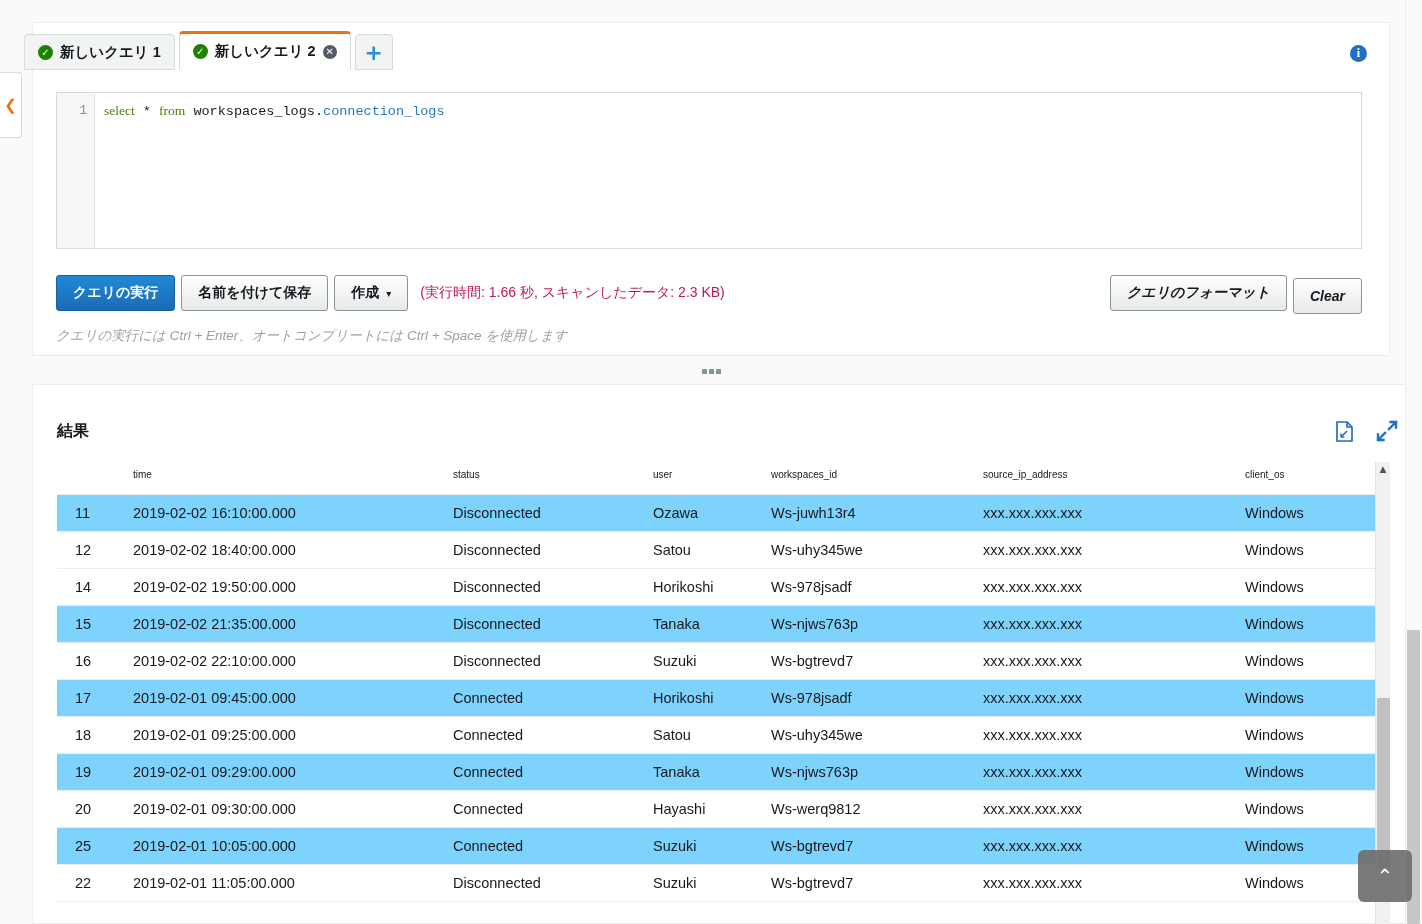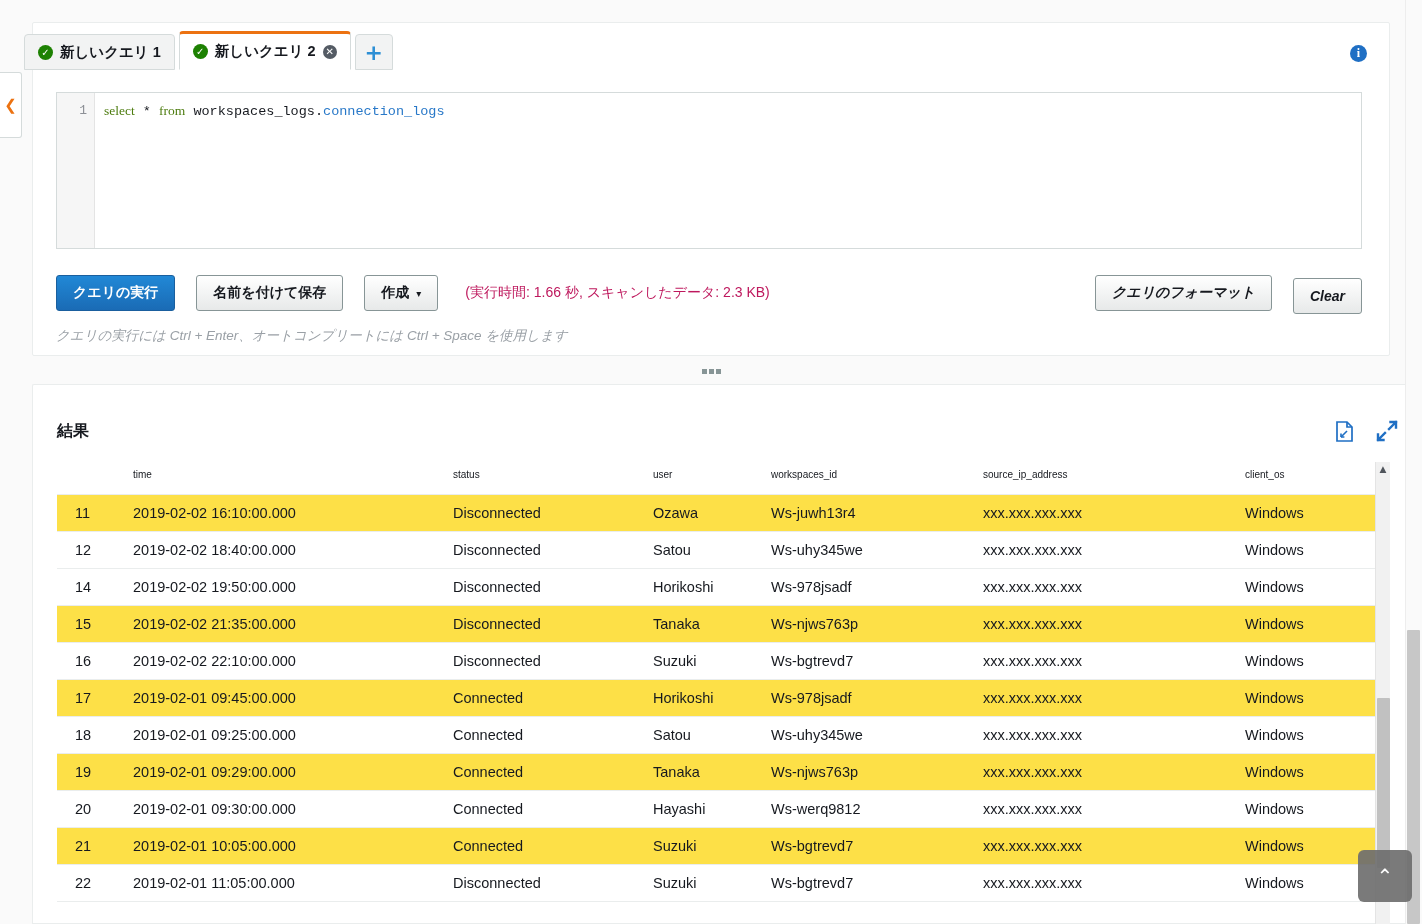--- a/index.html
+++ b/index.html
@@ -170,21 +170,21 @@
     padding: 0 16px;
     border-radius: 3px;
     font-size: 14px;
     font-weight: bold;
     display: flex; align-items: center; justify-content: center;
     cursor: pointer;
     white-space: nowrap;
     border: 1px solid #879596;
     background: linear-gradient(180deg,#fff 0%,#e7e9e9 100%);
     color: #16191f;
-    margin-right: 21px;
+    margin-right: 6px;
   }
   .btn.primary {
     background: linear-gradient(180deg,#2188d6 0%,#1a6bb5 100%);
     border: 1px solid #1a5f9e;
     color: #ffffff;
   }
   .btn .caret-down {
     margin-left: 7px;
     font-size: 10px;
     font-weight: normal;
@@ -274,21 +274,21 @@
     background: #ffffff;
     border-bottom: 1px solid #eaeded;
   }
   table.results td {
     padding: 10px 0;
     color: #16191f;
     border-bottom: 1px solid #eaeded;
     white-space: nowrap;
     overflow: hidden;
   }
-  table.results tr.odd td { background: #fde047; }
+  table.results tr.odd td { background: #7dd3fc; }
   .c-idx { width: 76px; padding-left: 18px !important; color: #16191f; }
   .c-time { width: 320px; }
   .c-status { width: 200px; }
   .c-user { width: 118px; }
   .c-ws { width: 212px; }
   .c-ip { width: 262px; }
   .c-os { width: 134px; }
   th.c-idx { padding-left: 18px; }
 
   
@@ -529,21 +529,21 @@
             <tr>
               <td class="c-idx">20</td>
               <td class="c-time">2019-02-01 09:30:00.000</td>
               <td class="c-status">Connected</td>
               <td class="c-user">Hayashi</td>
               <td class="c-ws">Ws-werq9812</td>
               <td class="c-ip">xxx.xxx.xxx.xxx</td>
               <td class="c-os">Windows</td>
             </tr>
             <tr class="odd">
-              <td class="c-idx">21</td>
+              <td class="c-idx">25</td>
               <td class="c-time">2019-02-01 10:05:00.000</td>
               <td class="c-status">Connected</td>
               <td class="c-user">Suzuki</td>
               <td class="c-ws">Ws-bgtrevd7</td>
               <td class="c-ip">xxx.xxx.xxx.xxx</td>
               <td class="c-os">Windows</td>
             </tr>
             <tr>
               <td class="c-idx">22</td>
               <td class="c-time">2019-02-01 11:05:00.000</td>

